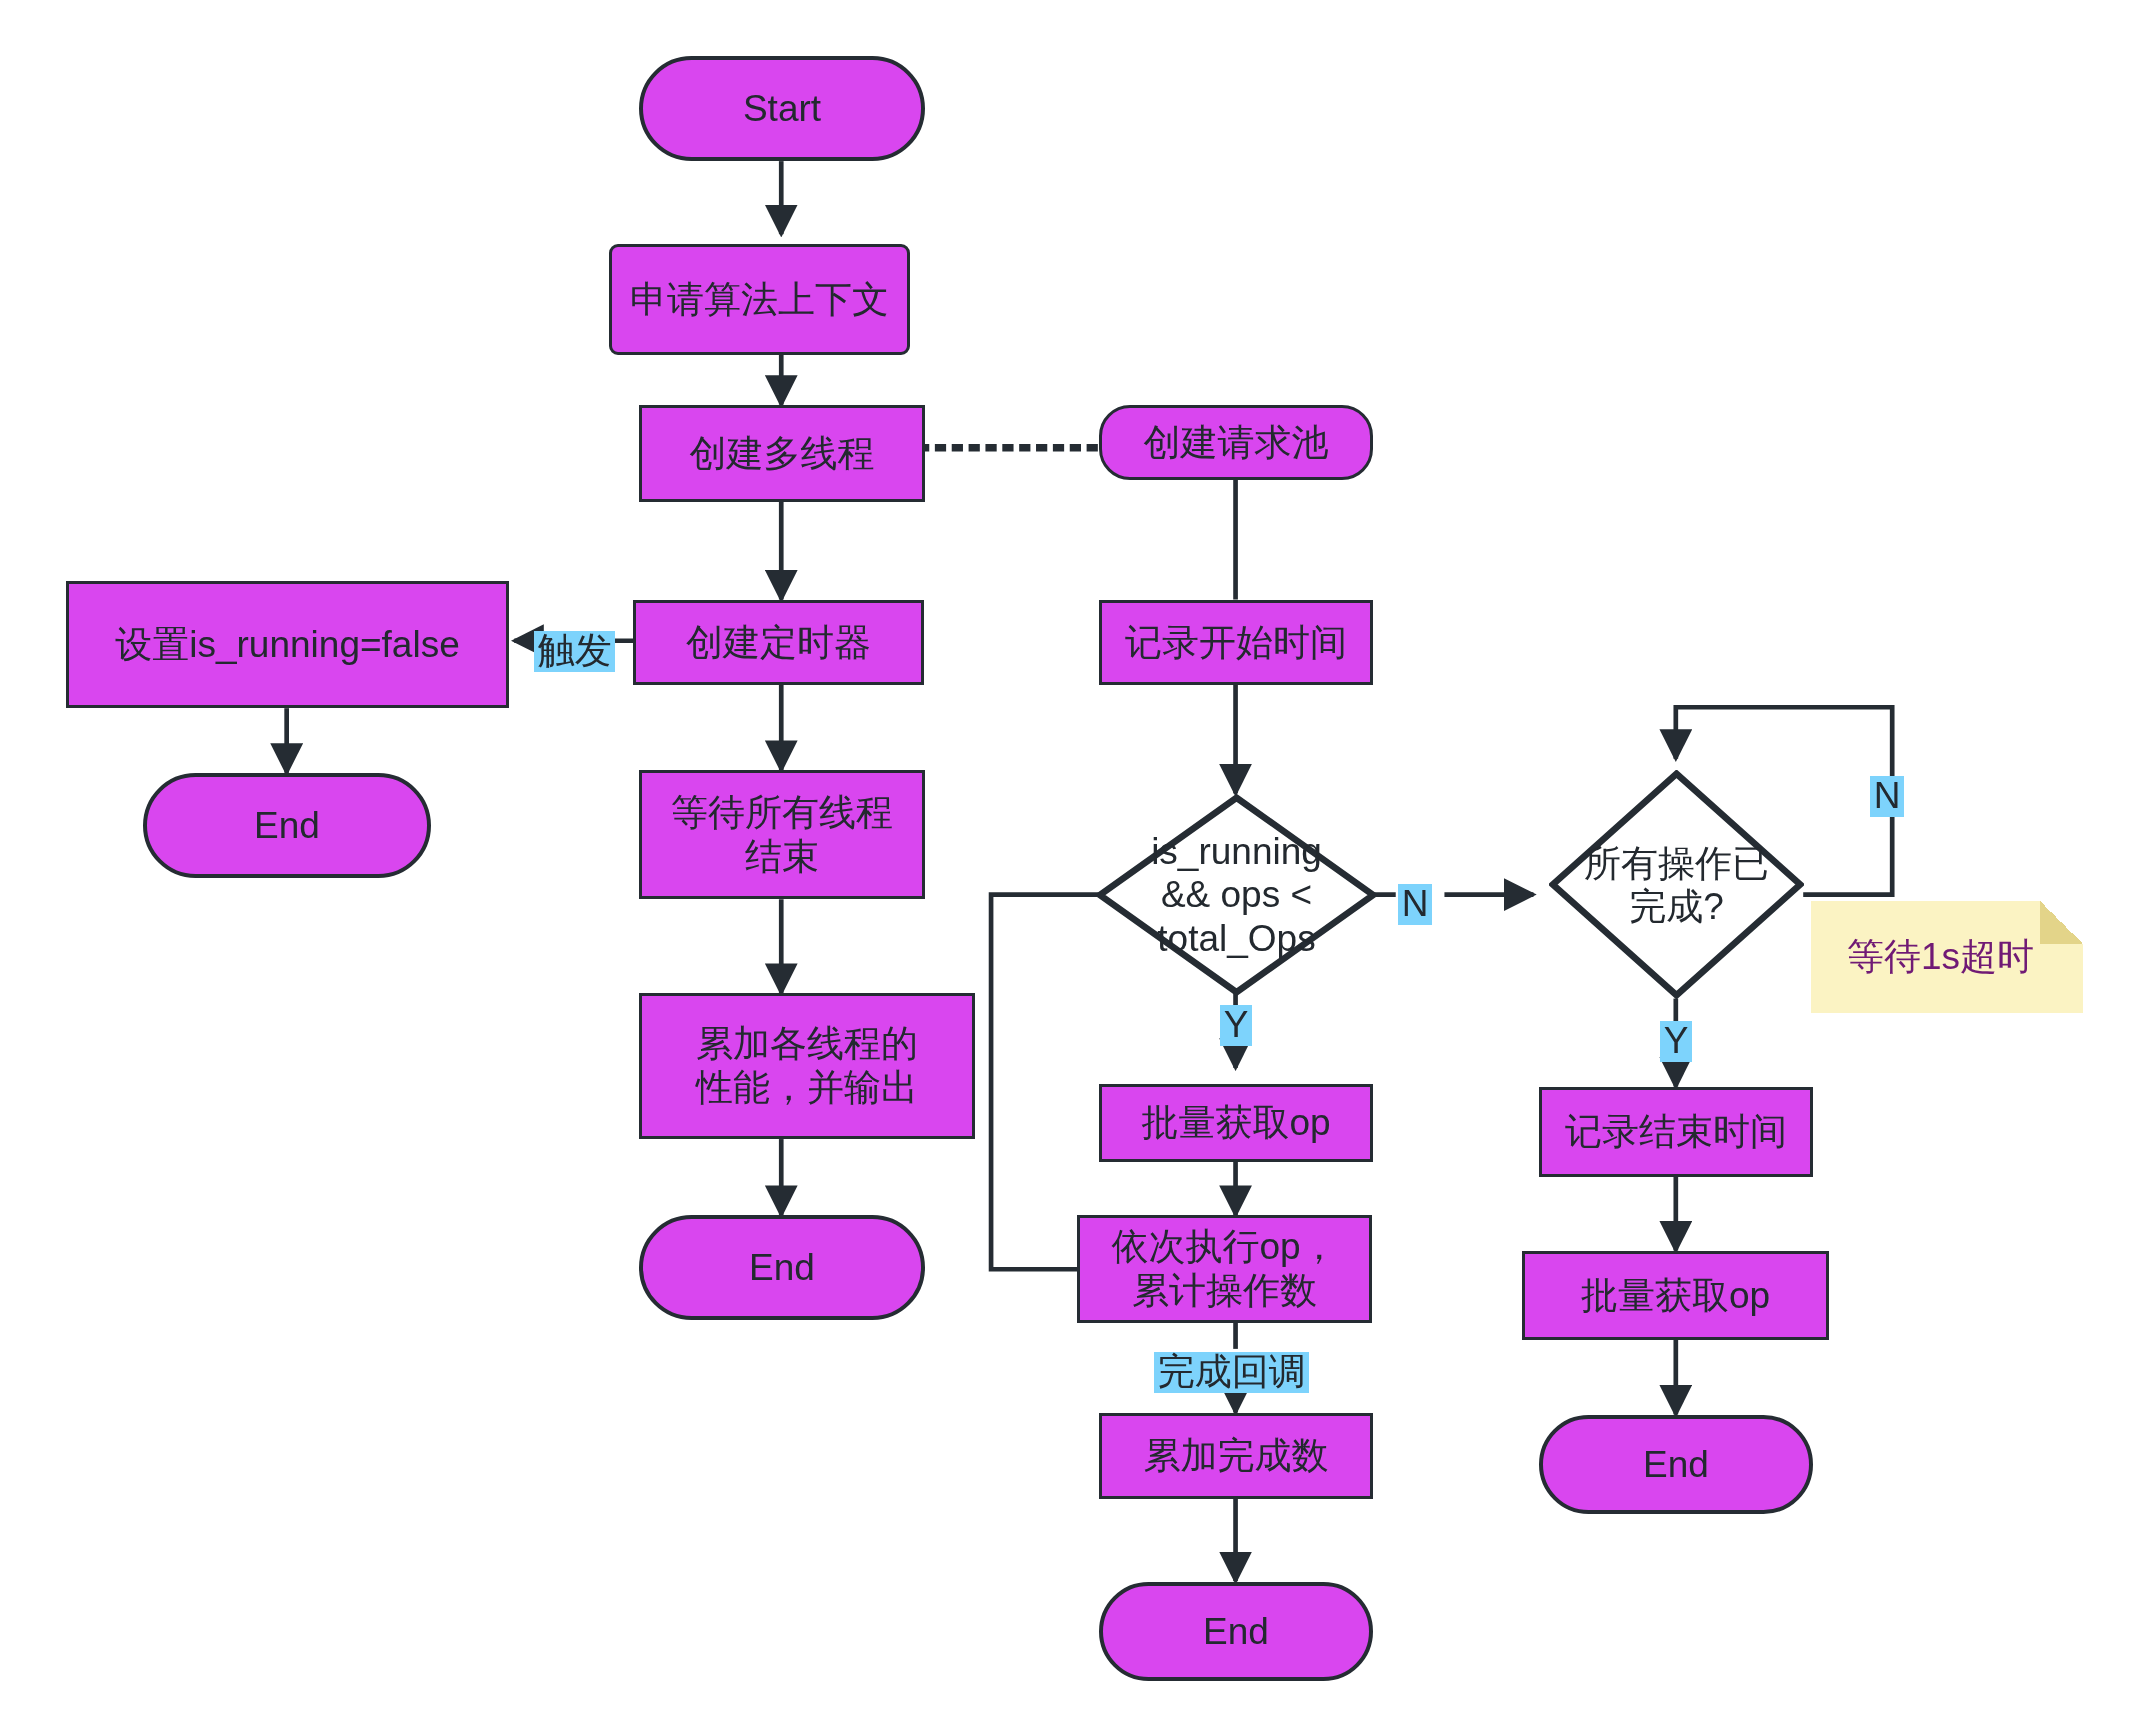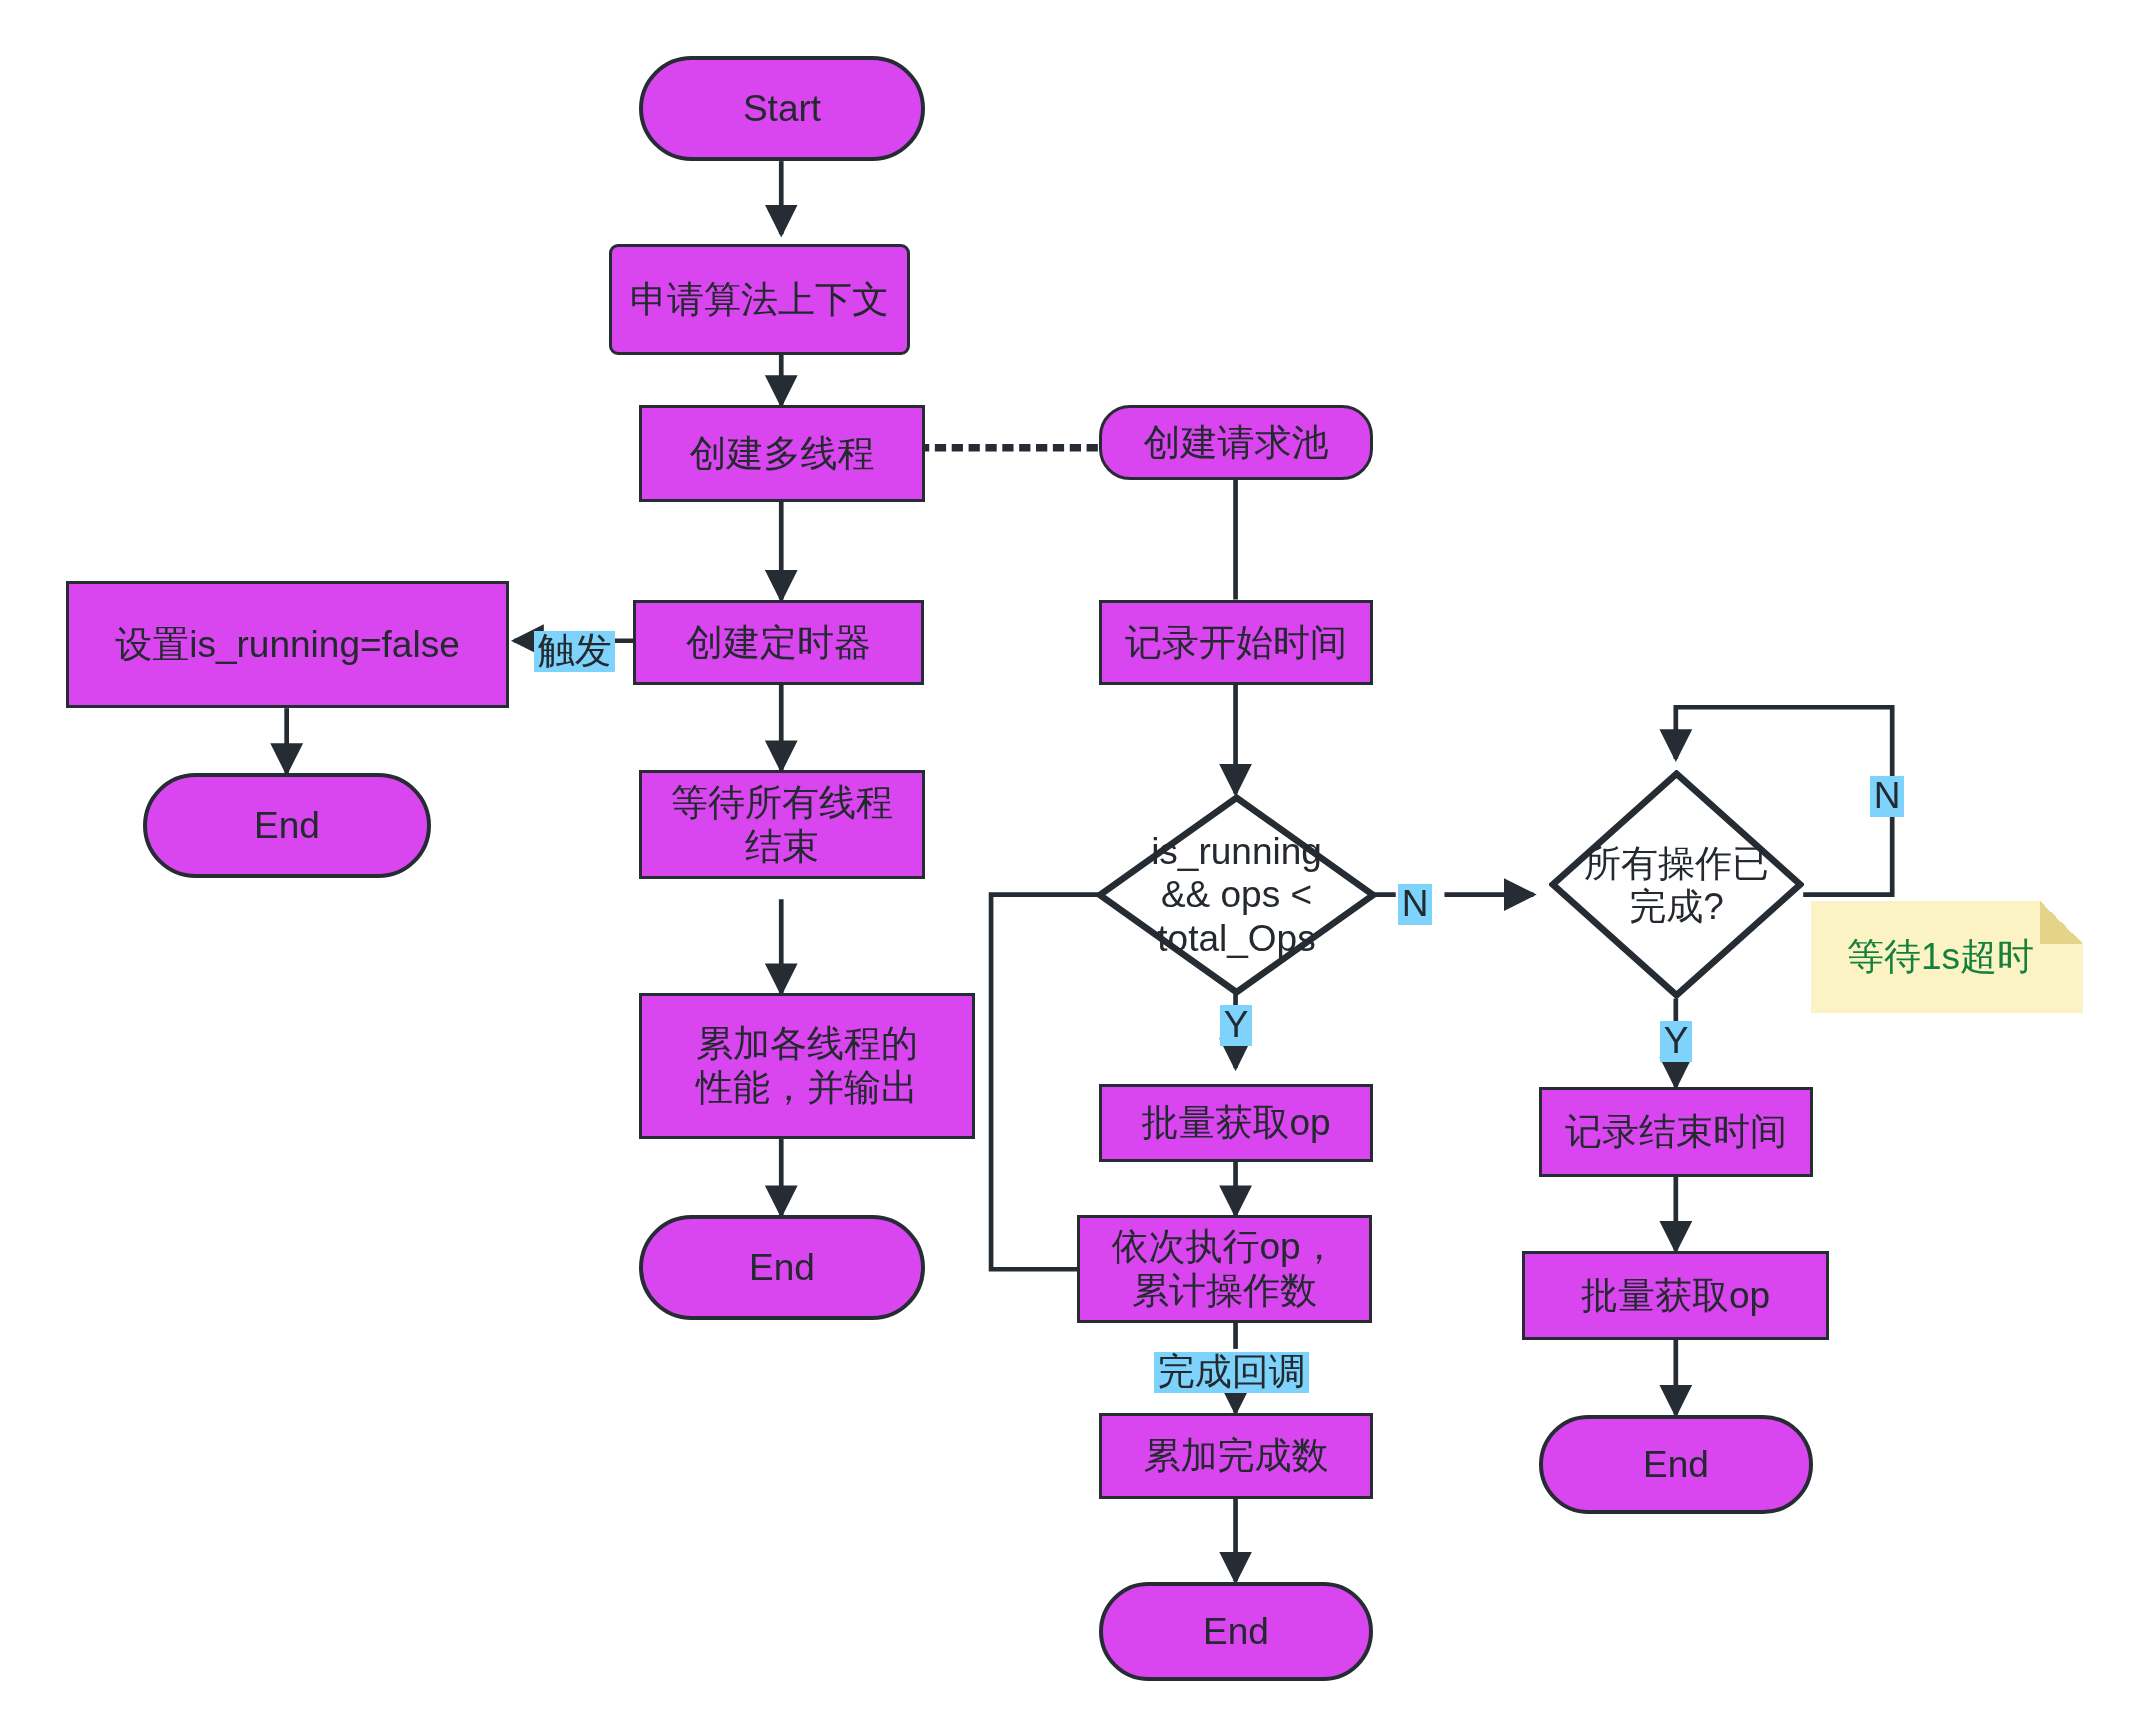--- a/index.html
+++ b/index.html
@@ -13,21 +13,21 @@
   .term{border:4.7px solid #252c33;border-radius:56px;font-size:37px;}
 
   .diamond{position:absolute;z-index:3;}
   .diamond .dshape{position:absolute;left:0;top:0;width:100%;height:100%;}
   .diamond .dlabel{position:absolute;left:50%;top:50%;transform:translate(-50%,-50%);
         width:244px;text-align:center;font-size:37px;line-height:1.17;color:#23292f;white-space:pre-line;}
 
   .edge-label{position:absolute;z-index:4;font-size:37px;color:#23292f;background:#7dd3fc;
         padding:0 3.7px;line-height:1.1;white-space:nowrap;margin-top:17px;}
 
-  .note{position:absolute;z-index:3;background:#fbf3c3;color:#15803d;font-size:37px;
+  .note{position:absolute;z-index:3;background:#fbf3c3;color:#701a75;font-size:37px;
         display:flex;align-items:center;justify-content:center;box-sizing:border-box;padding-right:13px;}
   .note .fold{position:absolute;right:0;top:0;width:43px;height:43px;
         background:linear-gradient(225deg,#ffffff 0 50%,#e3d489 50% 100%);}
 </style>
 </head>
 <body>
 
 <div id="canvas">
 
   <svg id="wires" viewBox="0 0 2292 1849">
@@ -95,21 +95,21 @@
   </div>
 
   <div class="node proc" style="left:639px;top:405px;width:286px;height:97px;">
     <span>创建多线程</span>
   </div>
 
   <div class="node proc" style="left:633px;top:600px;width:291px;height:85px;">
     <span>创建定时器</span>
   </div>
 
-  <div class="node proc" style="left:639px;top:770px;width:286px;height:109px;white-space:pre-line;justify-content:center;">
+  <div class="node proc" style="left:639px;top:770px;width:286px;height:129px;white-space:pre-line;justify-content:center;">
     <span>等待所有线程
 结束</span>
   </div>
 
   <div class="node proc" style="left:639px;top:993px;width:336px;height:146px;white-space:pre-line;font-family:Liberation Serif, serif;">
     <span>累加各线程的
 性能，并输出</span>
   </div>
 
   <div class="node term" style="left:639px;top:1215px;width:286px;height:105px;">

